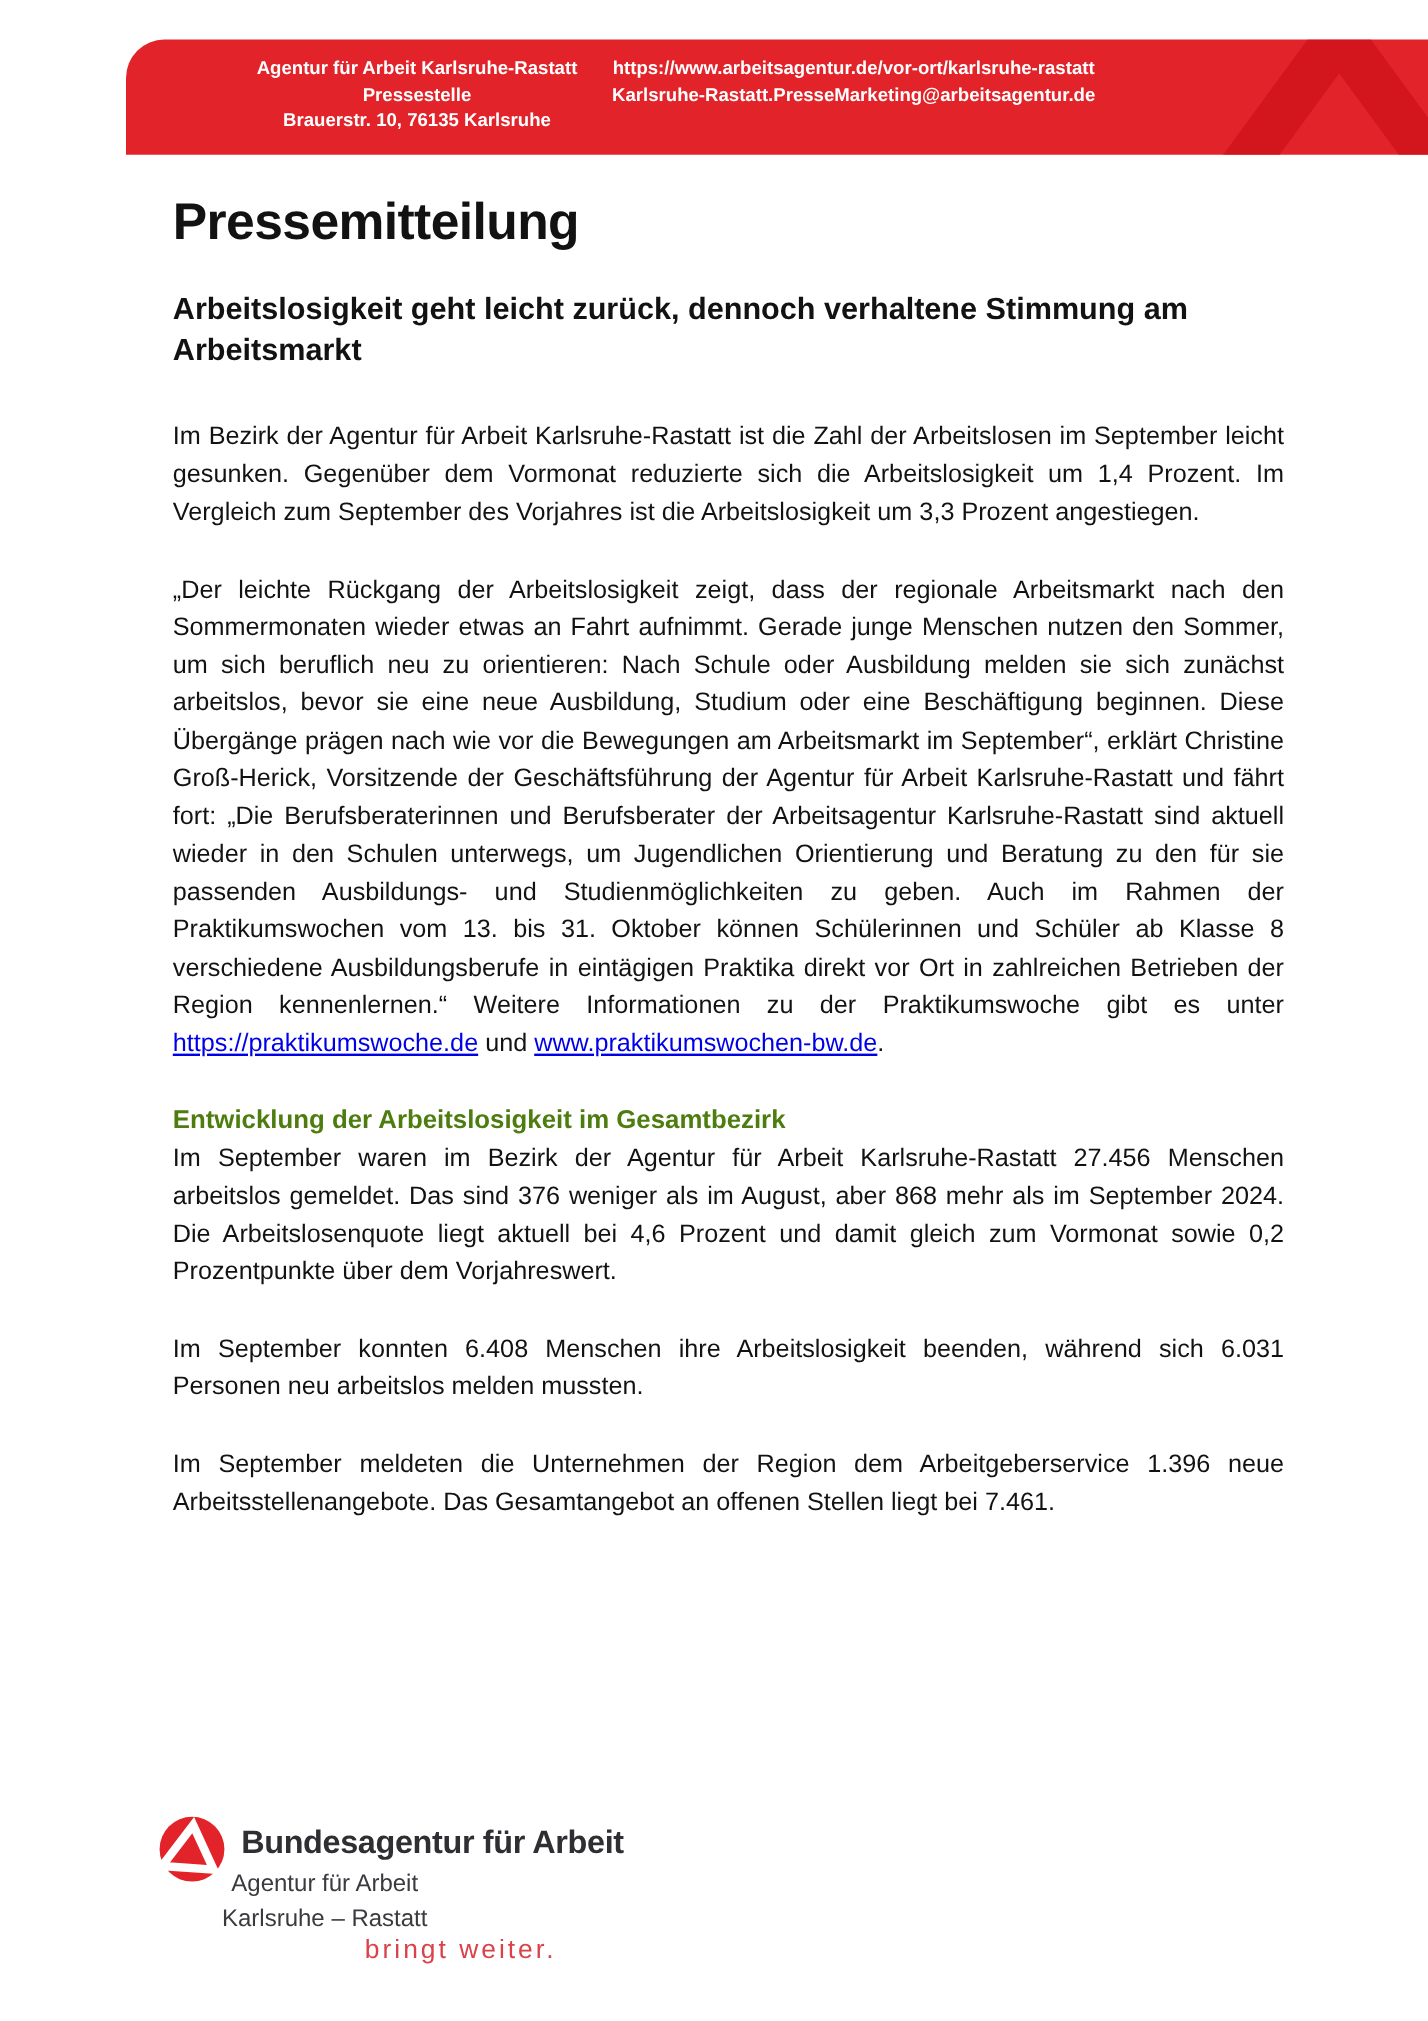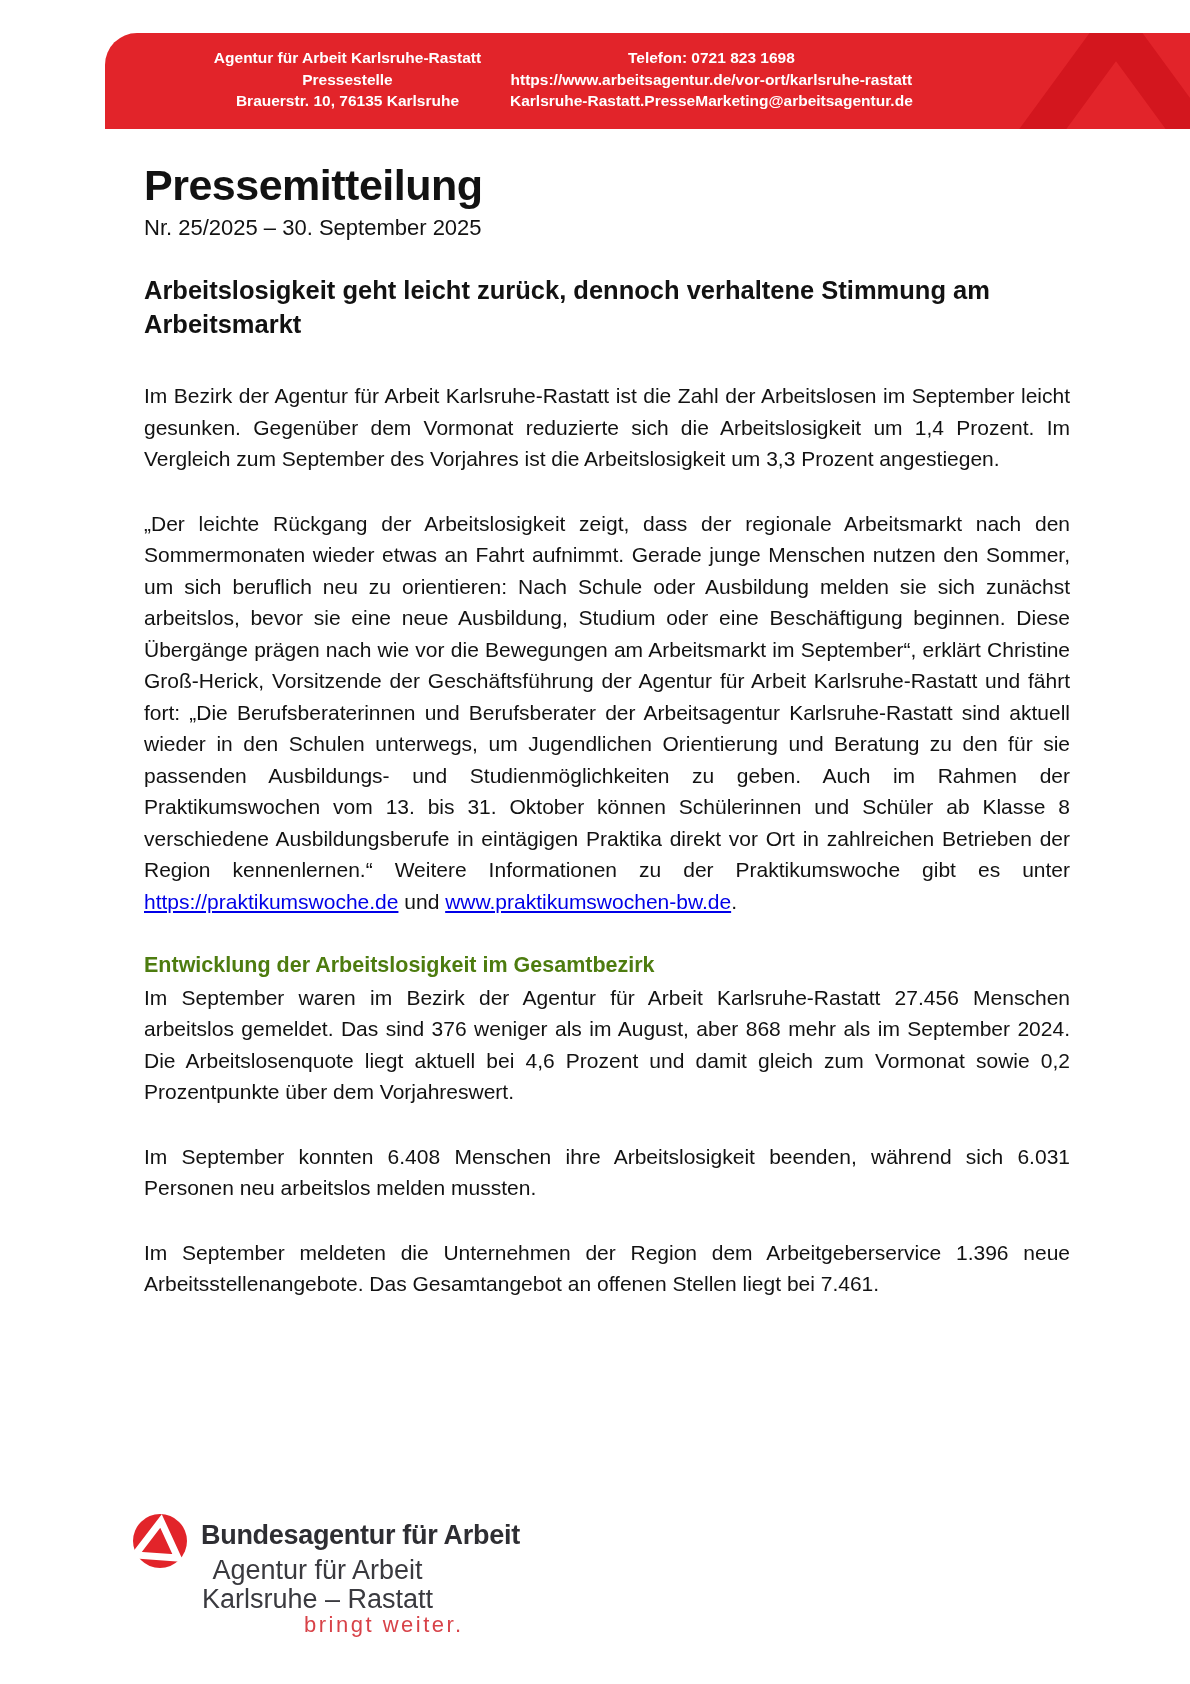--- a/index.html
+++ b/index.html
@@ -51,21 +51,21 @@
   .section-heading + p { margin-top:0; }
   a.doclink { color:#0000e8; }
 
   
   .footer-logo { position:absolute; left:129px; top:1512px; width:60px; height:60px; }
   .footer-brand {
     position:absolute; left:201px; top:1520px; font-size:27px; font-weight:bold;
     color:#2e2e33; letter-spacing:-0.3px;
   }
   .footer-agency {
-    position:absolute; left:202px; top:1556px; font-size:27px; line-height:28.5px;
+    position:absolute; left:185px; top:1556px; font-size:20px; line-height:28.5px;
     color:#3a3a3f;
   }
   .footer-slogan {
     position:absolute; left:304px; top:1612px; font-size:22px; color:#d84248;
     letter-spacing:2.5px;
   }
 </style>
 </head>
 <body>
 
@@ -73,30 +73,28 @@
   <svg class="banner-watermark" viewBox="0 0 240 96" aria-hidden="true">
     <path d="M 28 160 L 148 -4 L 268 160" fill="none" stroke="#d3161e" stroke-width="38"></path>
   </svg>
   <div class="banner-cols">
     <div class="banner-col-left">
       <span class="banner-line">Agentur für Arbeit Karlsruhe-Rastatt</span>
       <span class="banner-line">Pressestelle</span>
       <span class="banner-line">Brauerstr. 10, 76135 Karlsruhe</span>
     </div>
     <div class="banner-col-right">
-      <span class="banner-line">Telefon: 0721 823 1698</span>
       <span class="banner-line">https://www.arbeitsagentur.de/vor-ort/karlsruhe-rastatt</span>
       <span class="banner-line">Karlsruhe-Rastatt.PresseMarketing@arbeitsagentur.de</span>
     </div>
   </div>
 </div>
 
 <div class="main">
   <h1 class="doc-title">Pressemitteilung</h1>
-  <div class="doc-subtitle">Nr. 25/2025 – 30. September 2025</div>
 
   <h2 class="doc-headline">Arbeitslosigkeit geht leicht zurück, dennoch verhaltene Stimmung am Arbeitsmarkt</h2>
 
   <div class="body-copy">
     <p>Im Bezirk der Agentur für Arbeit Karlsruhe-Rastatt ist die Zahl der Arbeitslosen im September leicht gesunken. Gegenüber dem Vormonat reduzierte sich die Arbeitslosigkeit um 1,4 Prozent. Im Vergleich zum September des Vorjahres ist die Arbeitslosigkeit um 3,3 Prozent angestiegen.</p>
 
     <p><span>„Der leichte Rückgang der Arbeitslosigkeit zeigt, dass der regionale Arbeitsmarkt nach den Sommermonaten wieder etwas an Fahrt aufnimmt. Gerade junge Menschen nutzen den Sommer, um sich beruflich neu zu orientieren: Nach Schule oder Ausbildung melden sie sich zunächst arbeitslos, bevor sie eine neue Ausbildung, Studium oder eine Beschäftigung beginnen. Diese Übergänge prägen nach wie vor die Bewegungen am Arbeitsmarkt im September“, erklärt Christine Groß-Herick, Vorsitzende der Geschäftsführung der Agentur für Arbeit Karlsruhe-Rastatt und fährt fort: „Die Berufsberaterinnen und Berufsberater der Arbeitsagentur Karlsruhe-Rastatt sind aktuell wieder in den Schulen unterwegs, um Jugendlichen Orientierung und Beratung zu den für sie passenden Ausbildungs- und Studienmöglichkeiten zu geben. Auch im Rahmen der Praktikumswochen vom 13. bis 31. Oktober können Schülerinnen und Schüler ab Klasse 8 verschiedene Ausbildungsberufe in eintägigen Praktika direkt vor Ort in zahlreichen Betrieben der Region kennenlernen.“ Weitere Informationen zu der Praktikumswoche gibt es unter </span><a class="doclink" href="#">https://praktikumswoche.de</a><span> und </span><a class="doclink" href="#">www.praktikumswochen-bw.de</a><span>.</span></p>
 
     <h3 class="section-heading">Entwicklung der Arbeitslosigkeit im Gesamtbezirk</h3>
     <p>Im September waren im Bezirk der Agentur für Arbeit Karlsruhe-Rastatt 27.456 Menschen arbeitslos gemeldet. Das sind 376 weniger als im August, aber 868 mehr als im September 2024. Die Arbeitslosenquote liegt aktuell bei 4,6 Prozent und damit gleich zum Vormonat sowie 0,2 Prozentpunkte über dem Vorjahreswert.</p>

